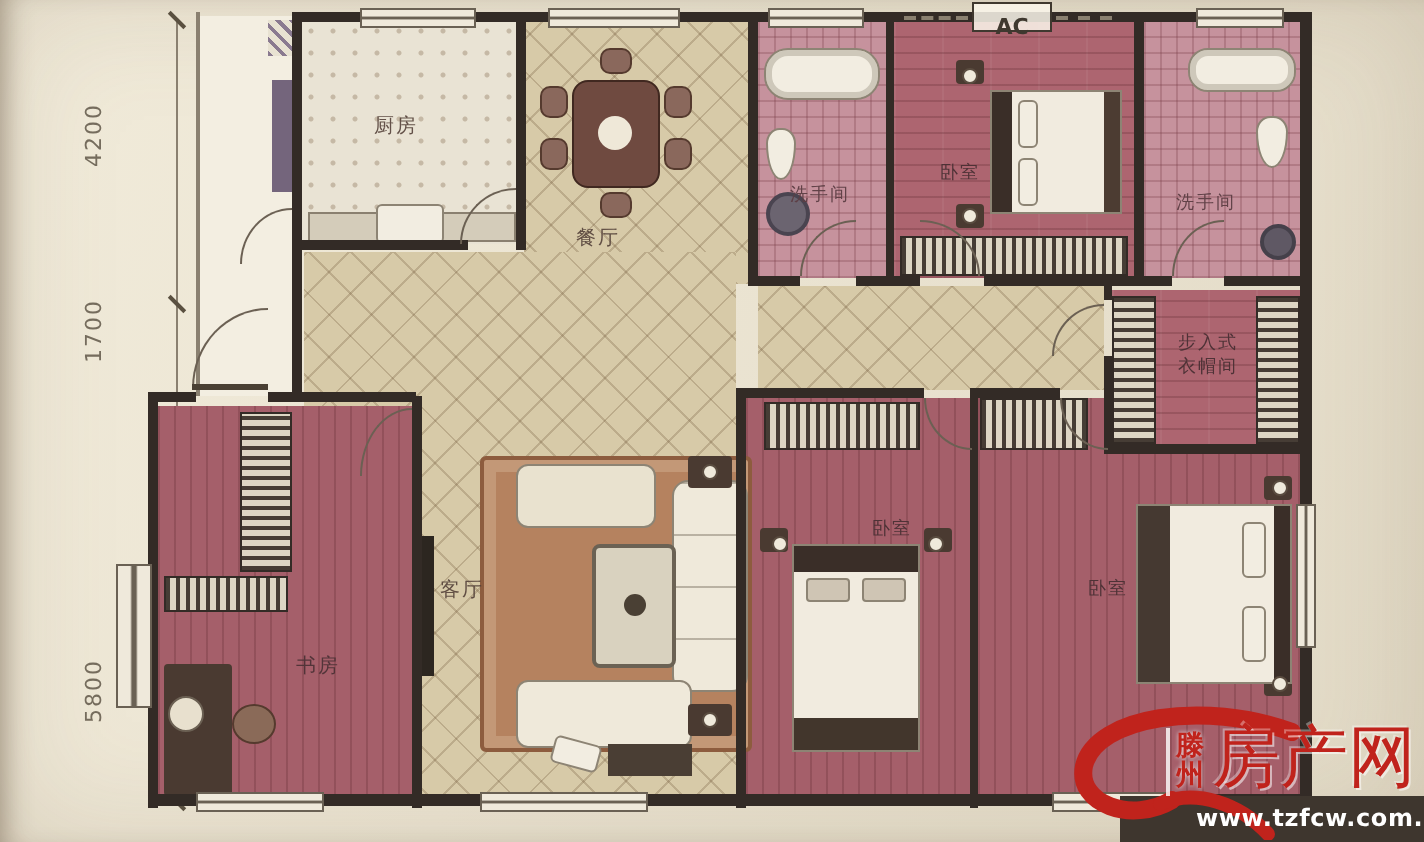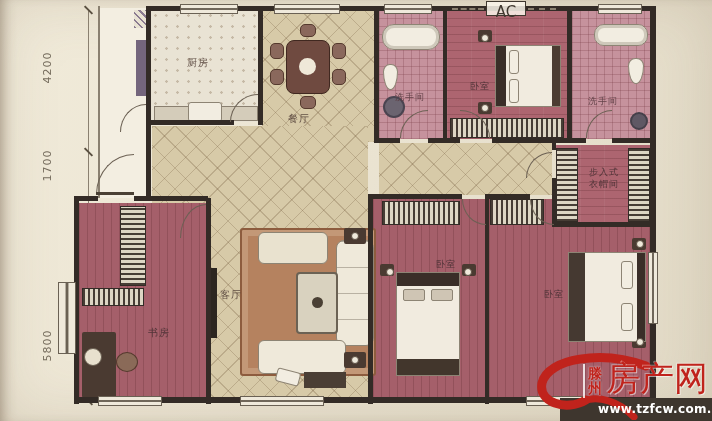--- a/index.html
+++ b/index.html
@@ -189,21 +189,21 @@
   <div class="a arc" style="left:400px;top:110px;width:28px;height:28px;border-left:1.5px solid #6b6053;border-top:1.5px solid #6b6053;border-top-left-radius:100%"></div>
   <div class="a arc" style="left:460px;top:110px;width:30px;height:28px;border-right:1.5px solid #6b6053;border-top:1.5px solid #6b6053;border-top-right-radius:100%"></div>
   <div class="a arc" style="left:586px;top:110px;width:26px;height:28px;border-left:1.5px solid #6b6053;border-top:1.5px solid #6b6053;border-top-left-radius:100%"></div>
   <div class="a arc" style="left:526px;top:152px;width:26px;height:26px;border-left:1.5px solid #6b6053;border-top:1.5px solid #6b6053;border-top-left-radius:100%"></div>
   <div class="a arc" style="left:462px;top:199px;width:24px;height:26px;border-left:1.5px solid #6b6053;border-bottom:1.5px solid #6b6053;border-bottom-left-radius:100%"></div>
   <div class="a arc" style="left:530px;top:199px;width:24px;height:26px;border-left:1.5px solid #6b6053;border-bottom:1.5px solid #6b6053;border-bottom-left-radius:100%"></div>
   <div class="a arc" style="left:180px;top:204px;width:26px;height:34px;border-left:1.5px solid #6b6053;border-top:1.5px solid #6b6053;border-top-left-radius:100%"></div>
 
   <div class="a dash" style="left:452px;top:8px;width:32px"></div>
   <div class="a" style="left:486px;top:1px;width:40px;height:15px;border:1.5px solid #3f382f;background:rgba(250,246,235,.85);text-align:center">
-    <span style="font-size:15px;font-weight:normal;color:#3f382f;line-height:12px">AC</span>
+    <span style="font-size:11px;font-weight:bold;color:#3f382f;line-height:12px">AC</span>
   </div>
   <div class="a dash" style="left:528px;top:8px;width:28px"></div>
 
   <div class="a lbl" style="left:187px;top:56px">厨房</div>
   <div class="a lbl" style="left:288px;top:112px">餐厅</div>
   <div class="a lblp" style="left:395px;top:91px">洗手间</div>
   <div class="a lblp" style="left:470px;top:80px;color:#4a3034">卧室</div>
   <div class="a lblp" style="left:588px;top:95px">洗手间</div>
   <div class="a lblp" style="left:586px;top:166px;width:36px;white-space:normal;word-break:break-all;line-height:1.35;text-align:center;color:#4a3034">步入式衣帽间</div>
   <div class="a lbl" style="left:220px;top:288px">客厅</div>

